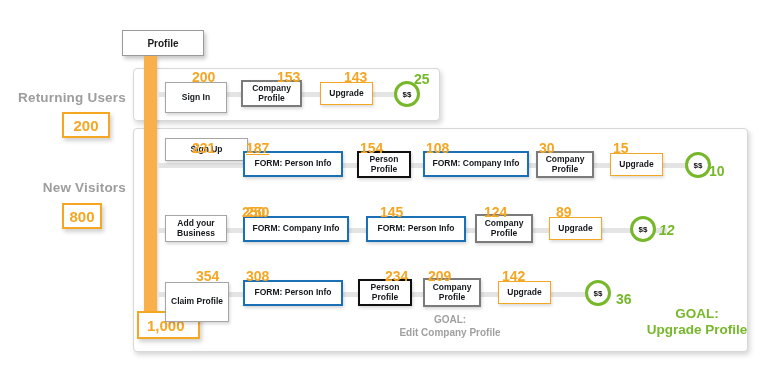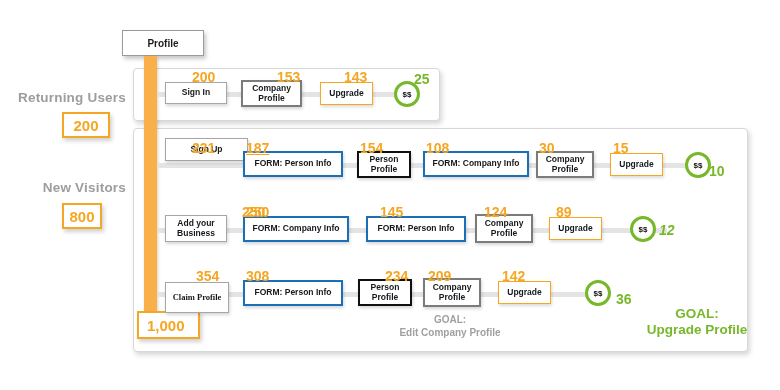--- a/index.html
+++ b/index.html
@@ -170,21 +170,21 @@
   <div class="count-badge" style="left:62px;top:112px;width:48px;height:26px;">200</div>
 
   <div class="side-label" style="left:0px;top:180px;width:126px;">New Visitors</div>
   <div class="count-badge" style="left:62px;top:203px;width:40px;height:26px;">800</div>
 
   <div class="trunk-badge" style="left:137px;top:311px;width:63px;height:28px;">1,000</div>
 
   <div class="connector" style="left:157px;top:92px;width:240px;"></div>
 
   <div class="node-num" style="left:192px;top:69px;">200</div>
-  <div class="node grey" style="left:165px;top:82px;width:62px;height:22px;">Sign In</div>
+  <div class="node grey" style="left:165px;top:82px;width:62px;height:31px;">Sign In</div>
 
   <div class="node-num" style="left:277px;top:69px;">153</div>
   <div class="node darkgrey" style="left:241px;top:80px;width:61px;height:27px;">Company Profile</div>
 
   <div class="node-num" style="left:344px;top:69px;text-align:center;">143</div>
   <div class="node orange" style="left:320px;top:82px;width:53px;height:23px;">Upgrade</div>
 
   <div class="money" style="left:394px;top:81px;">$$</div>
   <div class="money-num" style="left:414px;top:71px;">25</div>
 
@@ -227,21 +227,21 @@
 
   <div class="node-num" style="left:556px;top:204px;">89</div>
   <div class="node orange" style="left:549px;top:217px;width:53px;height:23px;">Upgrade</div>
 
   <div class="money" style="left:630px;top:216px;">$$</div>
   <div class="money-num" style="left:659px;top:222px;font-style:italic;">12</div>
 
   <div class="connector" style="left:157px;top:292px;width:448px;"></div>
 
   <div class="node-num" style="left:196px;top:268px;">354</div>
-  <div class="node grey" style="left:165px;top:282px;width:64px;height:31px;font-family:Liberation Serif, serif;">Claim Profile</div>
+  <div class="node grey" style="left:165px;top:282px;width:64px;height:40px;">Claim Profile</div>
 
   <div class="node-num" style="left:246px;top:268px;">308</div>
   <div class="node blue" style="left:243px;top:280px;width:100px;height:26px;">FORM: Person Info</div>
 
   <div class="node-num" style="left:385px;top:268px;">234</div>
   <div class="node black" style="left:358px;top:279px;width:54px;height:27px;">Person Profile</div>
 
   <div class="node-num" style="left:428px;top:268px;">209</div>
   <div class="node darkgrey" style="left:423px;top:278px;width:58px;height:29px;">Company Profile</div>
 

